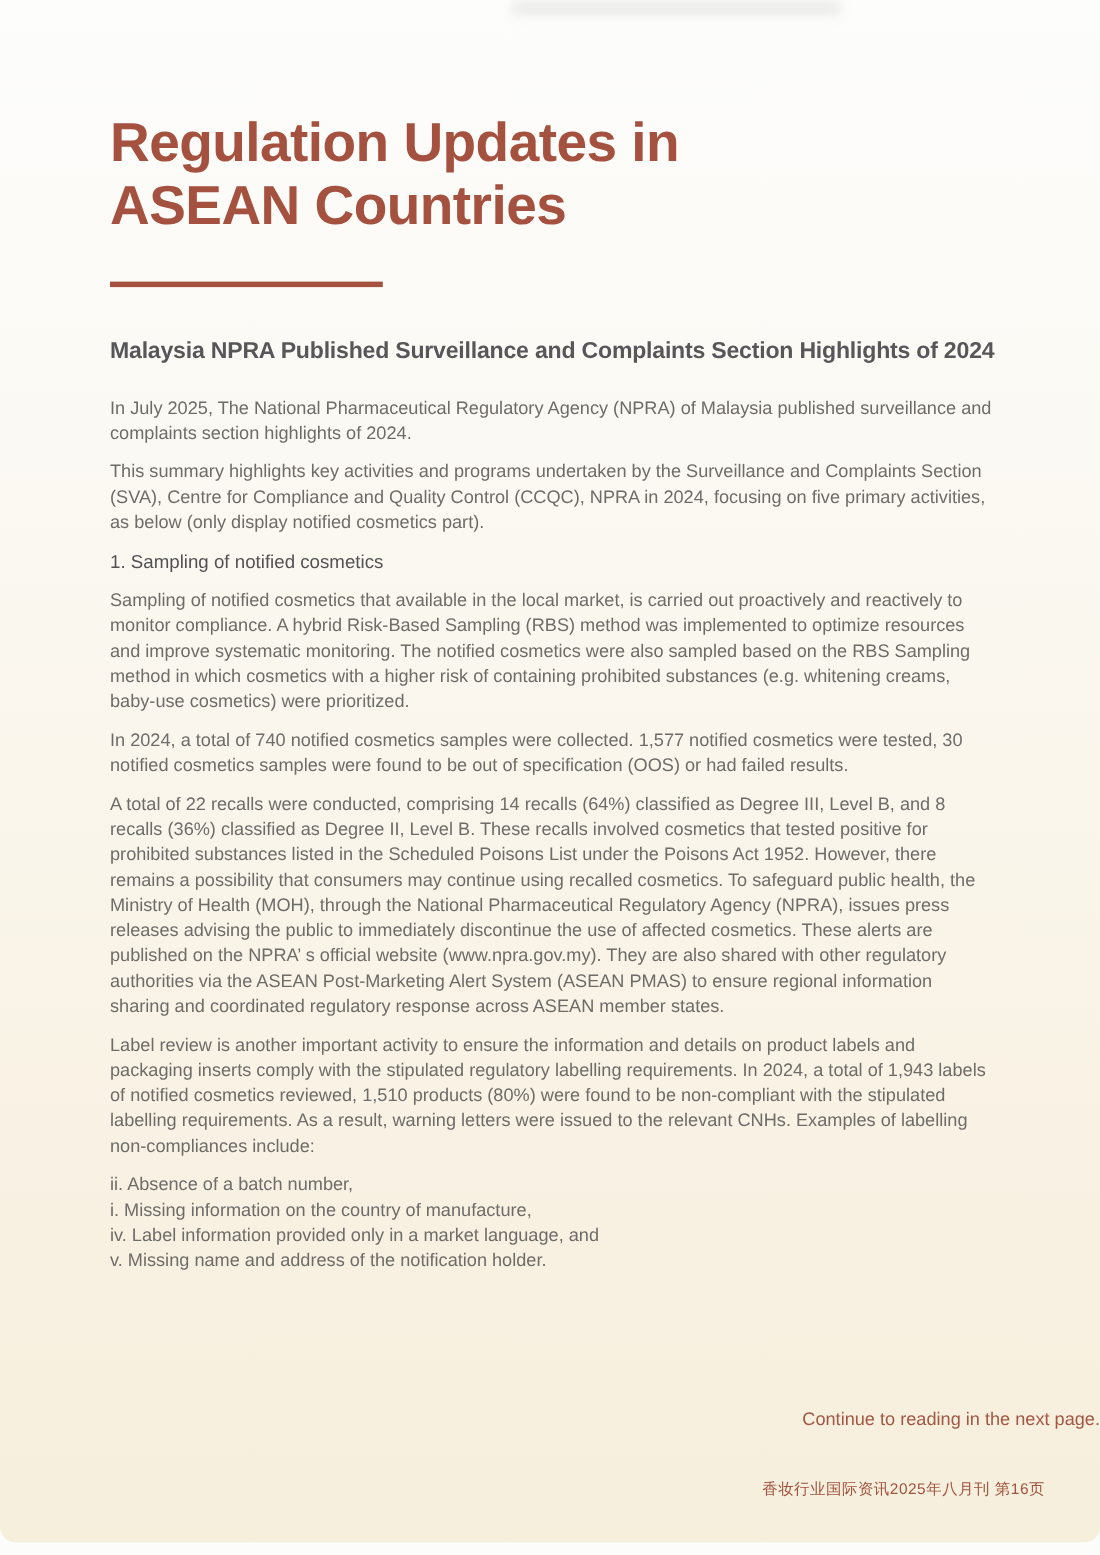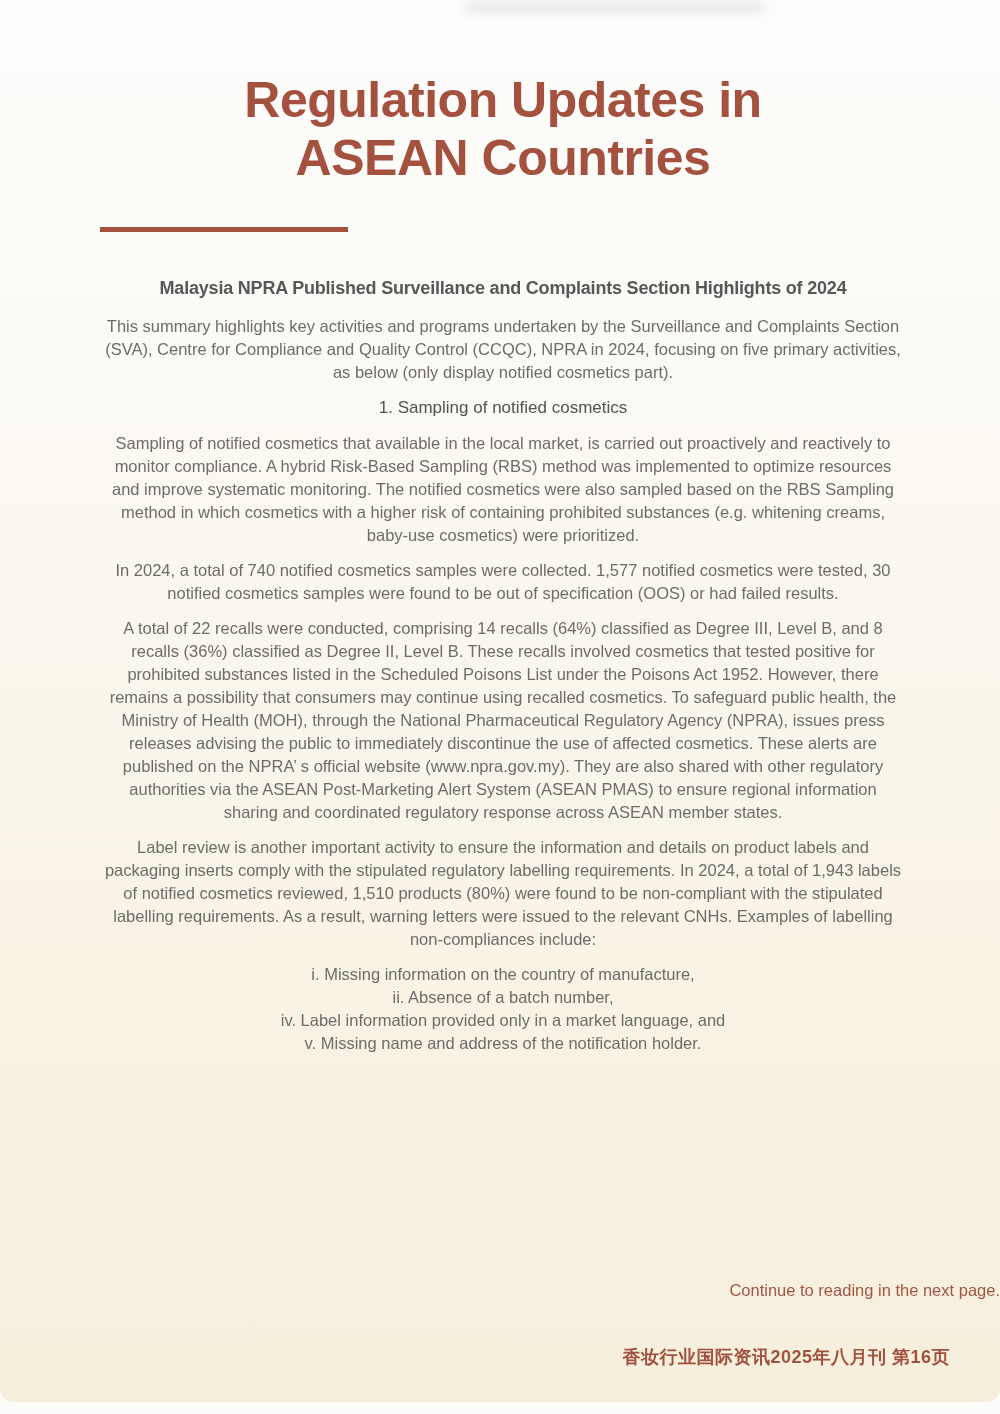--- a/index.html
+++ b/index.html
@@ -28,45 +28,44 @@
   .top-smudge{
     position:absolute;
     top:1px;left:465px;
     width:300px;height:13px;
     background:rgba(110,110,110,0.12);
     filter:blur(5px);
     border-radius:6px;
   }
   .content{
     position:absolute;
-    top:71px;left:100px;
+    top:100px;left:100px;
     width:806px;
-    text-align:center;
   }
   h1{
     color:var(--accent);
     font-size:50px;
     line-height:58px;
     font-weight:700;
     letter-spacing:-0.5px;
   }
   h1 span{display:block;}
   .divider{
     width:248px;height:5px;
     background:var(--accent);
     margin-top:40px;
     margin-bottom:46px;
   }
   h2{
     color:var(--heading-text);
-    font-size:18px;
+    font-size:21px;
     font-weight:700;
     letter-spacing:-0.2px;
     white-space:nowrap;
-    margin-bottom:16px;
+    margin-bottom:29px;
   }
   p{
     color:var(--body-text);
     font-size:16.5px;
     line-height:23px;
     margin-bottom:12px;
   }
   h3{
     color:var(--subheading-text);
     font-size:17px;
@@ -84,52 +83,53 @@
     position:absolute;
     top:1281px;left:0;right:0;
     text-align:right;
     color:var(--note-red);
     font-size:16.5px;
   }
   .page-footer{
     position:absolute;
     top:1345px;right:50px;
     color:var(--footer-red);
-    font-size:18px;
-    font-weight:700;
+    font-size:14px;
+    font-weight:400;
     letter-spacing:0.5px;
   }
 </style>
 </head>
 <body>
 
 <div class="paper">
   <div class="top-smudge"></div>
 </div>
 
 <div class="content">
   <h1>
     <span>Regulation Updates in</span>
     <span>ASEAN Countries</span>
   </h1>
   <div class="divider"></div>
 
   <h2>Malaysia NPRA Published Surveillance and Complaints Section Highlights of 2024</h2>
 
+  <p>In July 2025, The National Pharmaceutical Regulatory Agency (NPRA)  of Malaysia published surveillance and complaints section highlights of 2024.</p>
   <p>This summary highlights key activities and programs undertaken by the Surveillance and Complaints Section (SVA), Centre for Compliance and Quality Control (CCQC), NPRA in 2024, focusing on five primary activities, as below (only display notified cosmetics part).</p>
 
   <h3>1. Sampling of notified cosmetics</h3>
 
   <p>Sampling of notified cosmetics that available in the local market, is carried out proactively and reactively to monitor compliance. A hybrid Risk-Based Sampling (RBS) method was implemented to optimize resources and improve systematic monitoring. The notified cosmetics were also sampled based on the RBS Sampling method in which cosmetics with a higher risk of containing prohibited substances (e.g. whitening creams, baby-use cosmetics) were prioritized.</p>
   <p>In 2024, a total of 740 notified cosmetics samples were collected. 1,577 notified cosmetics were tested, 30 notified cosmetics samples were found to be out of specification (OOS) or had failed results.</p>
   <p>A total of 22 recalls were conducted, comprising 14 recalls (64%) classified as Degree III, Level B, and 8 recalls (36%) classified as Degree II, Level B. These recalls involved cosmetics that tested positive for prohibited substances listed in the Scheduled Poisons List under the Poisons Act 1952. However, there remains a possibility that consumers may continue using recalled cosmetics. To safeguard public health, the Ministry of Health (MOH), through the National Pharmaceutical Regulatory Agency (NPRA), issues press releases advising the public to immediately discontinue the use of affected cosmetics. These alerts are published on the NPRA’ s official website (www.npra.gov.my). They are also shared with other regulatory authorities via the ASEAN Post-Marketing Alert System (ASEAN PMAS) to ensure regional information sharing and coordinated regulatory response across ASEAN member states.</p>
   <p>Label review is another important activity to ensure the information and details on product labels and packaging inserts comply with the stipulated regulatory labelling requirements. In 2024, a total of 1,943 labels of notified cosmetics reviewed, 1,510 products (80%) were found to be non-compliant with the stipulated labelling requirements. As a result, warning letters were issued to the relevant CNHs. Examples of labelling non-compliances include:</p>
 
   <div class="list">
+    <div class="list-line">ii. Absence of a batch number,</div>
     <div class="list-line">i. Missing information on the country of manufacture,</div>
-    <div class="list-line">ii. Absence of a batch number,</div>
     <div class="list-line">iv. Label information provided only in a market language, and</div>
     <div class="list-line">v. Missing name and address of the notification holder.</div>
   </div>
 </div>
 
 <div class="continue-note">Continue to reading in the next page.</div>
 <div class="page-footer">香妆行业国际资讯2025年八月刊 第16页</div>
 
 </body></html>

